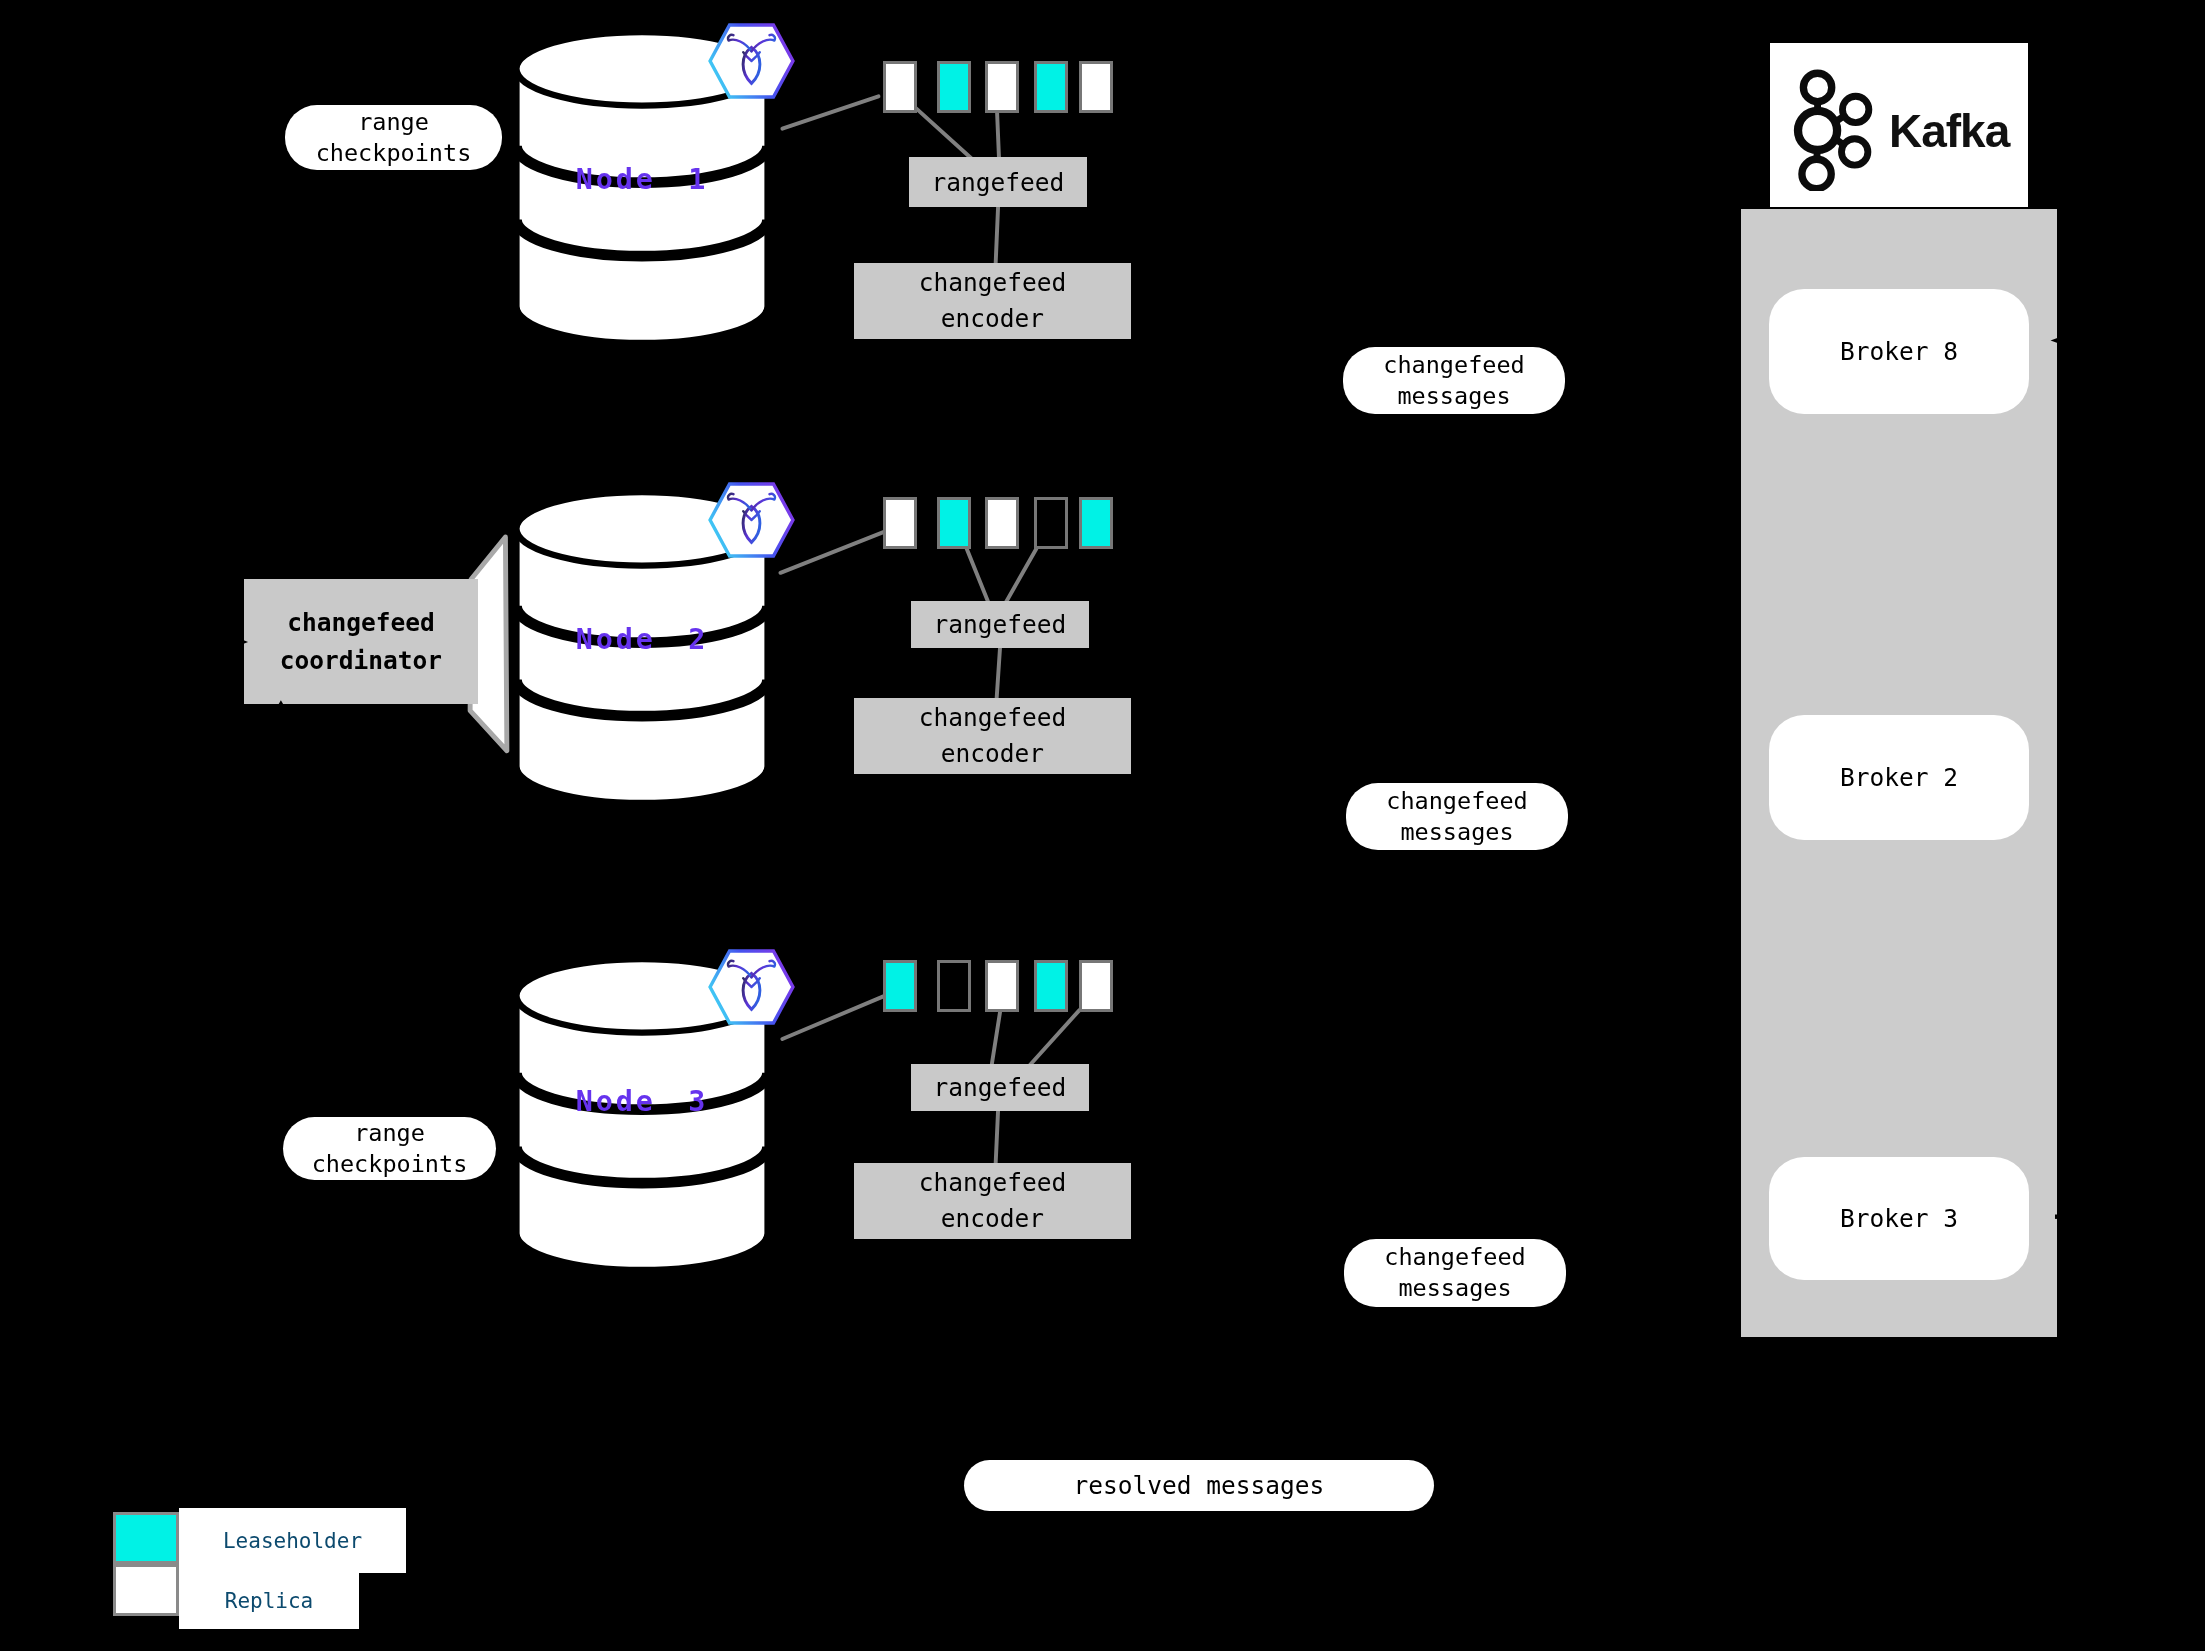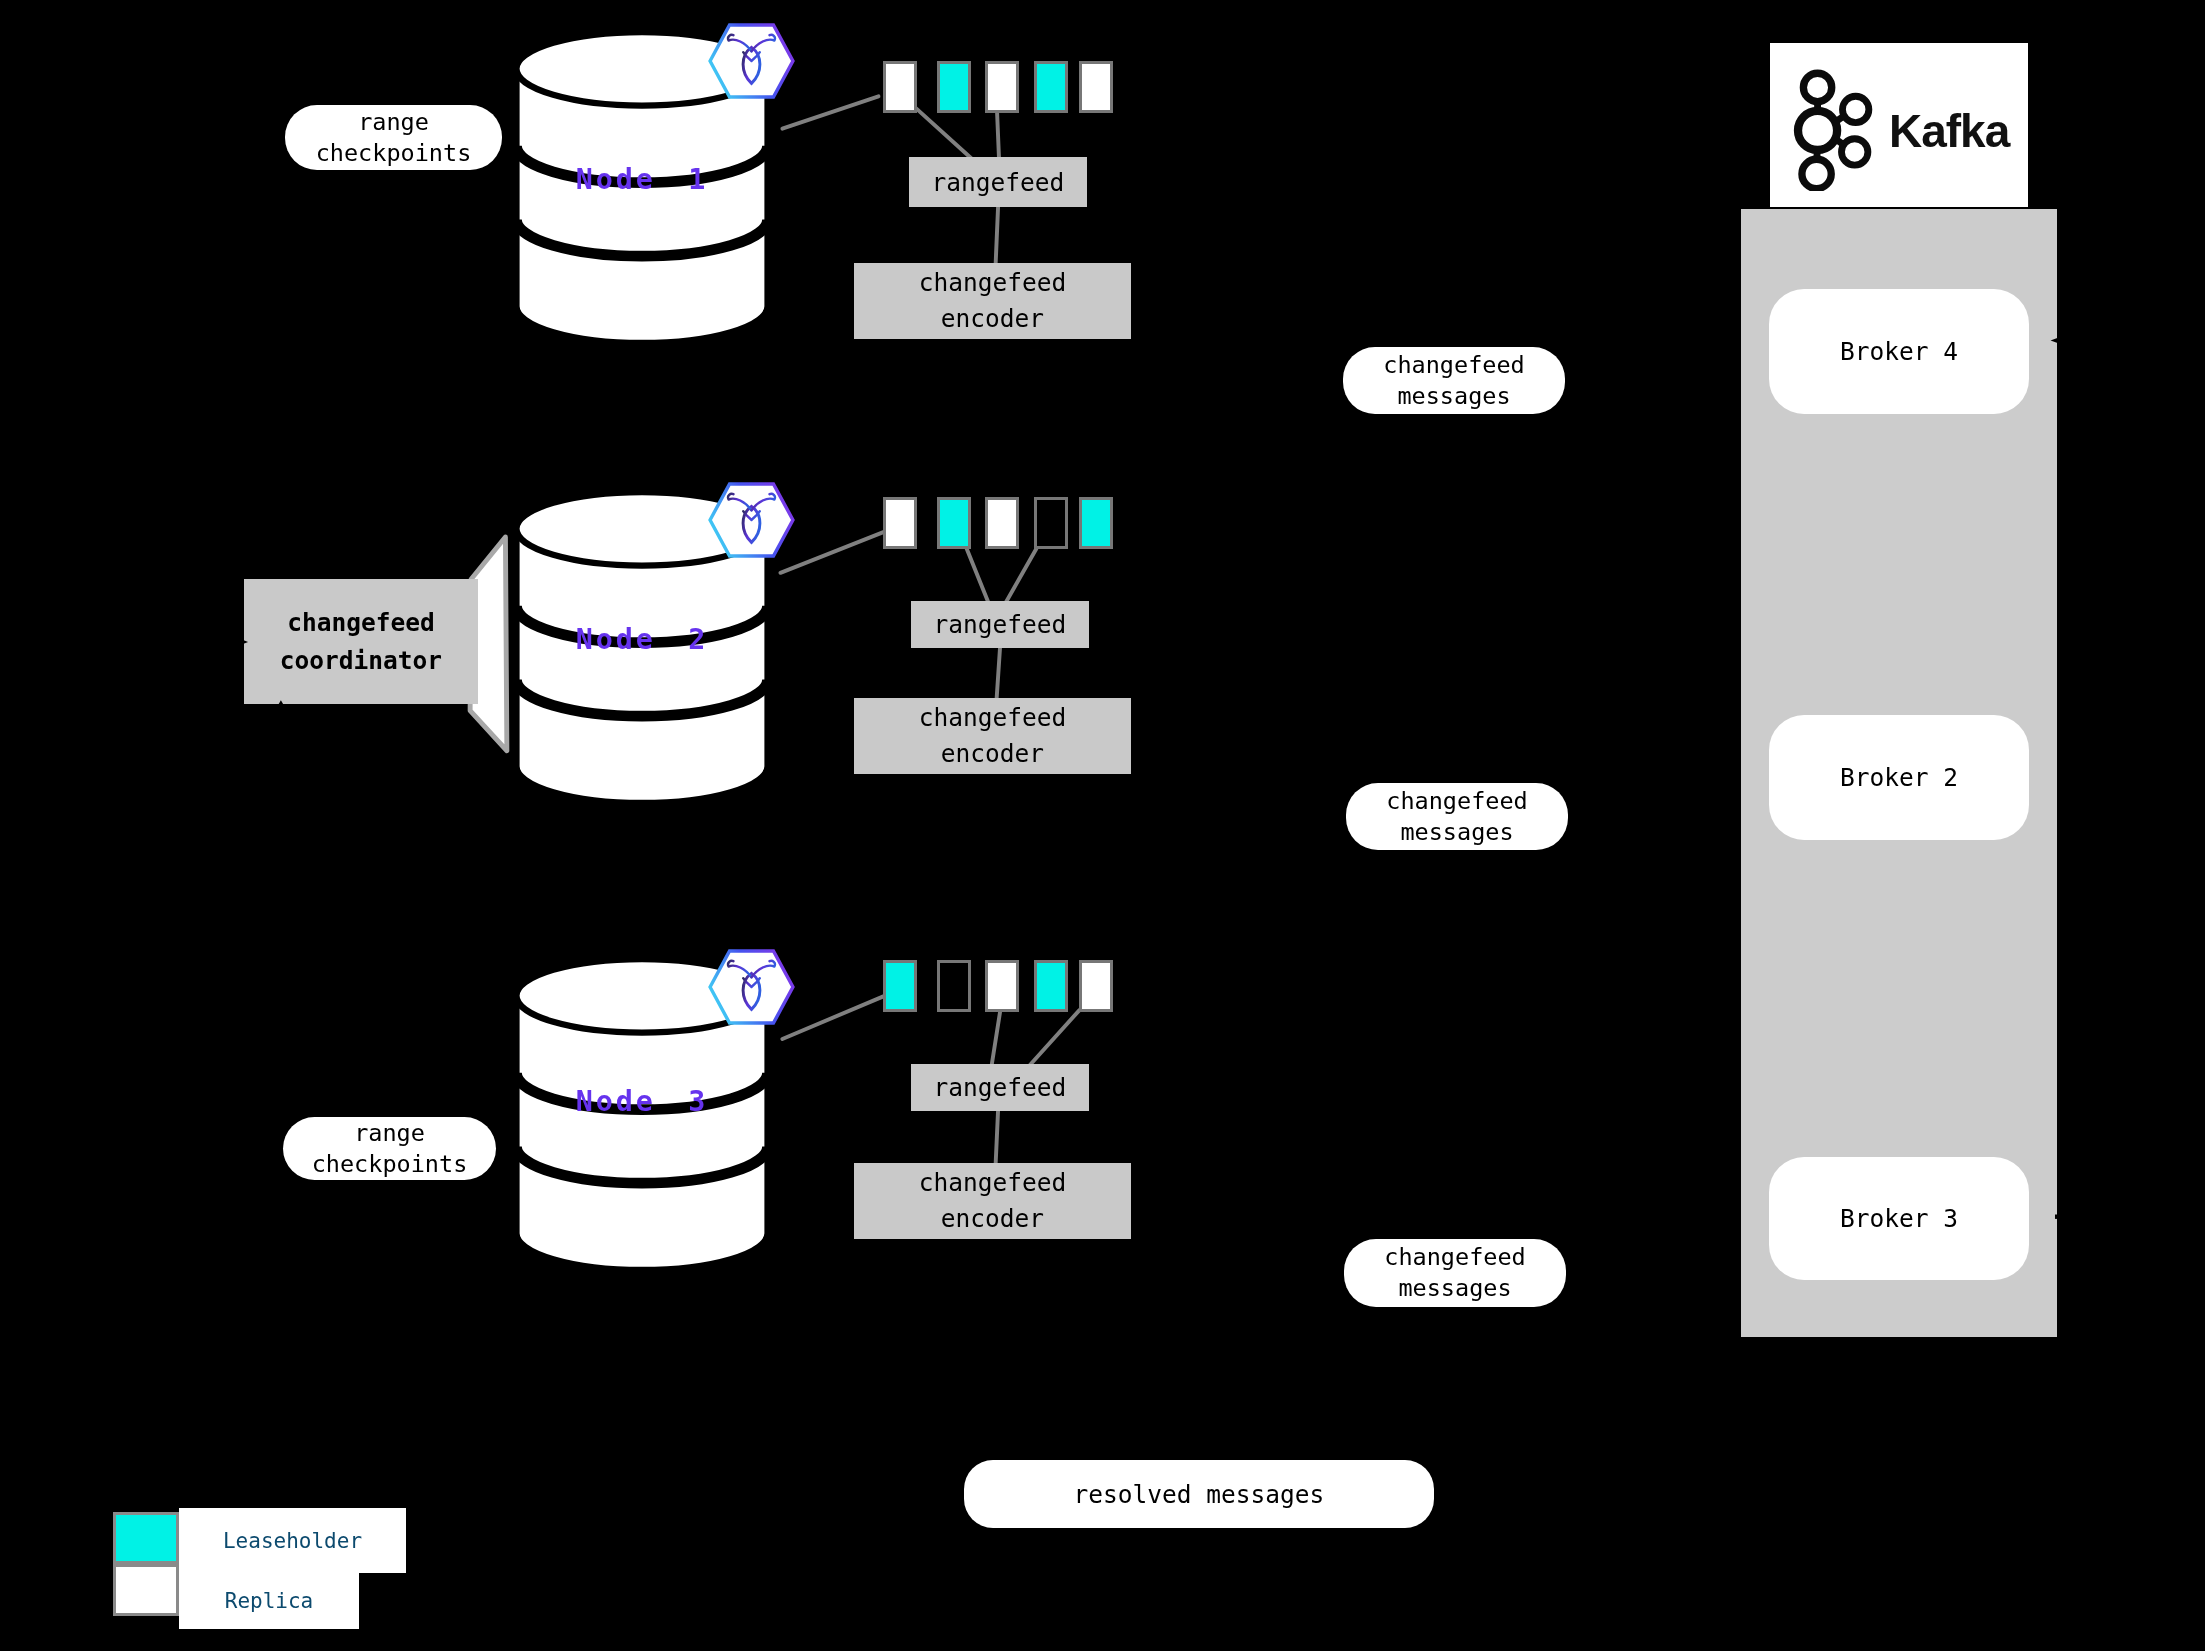--- a/index.html
+++ b/index.html
@@ -209,25 +209,25 @@
       <line x1="88" y1="152" x2="110" y2="168" stroke-width="14"></line>
       <circle cx="56" cy="50" r="29" stroke-width="15"></circle>
       <circle cx="56" cy="138" r="40" stroke-width="17"></circle>
       <circle cx="134" cy="95" r="27" stroke-width="14"></circle>
       <circle cx="132" cy="182" r="27" stroke-width="14"></circle>
       <circle cx="54" cy="227" r="30" stroke-width="15"></circle>
     </g>
   </svg>
   <div class="abs kafka-word" style="left:1889px;top:104px;height:54px;">Kafka</div>
 
-  <div class="abs broker" style="left:1769px;top:289px;width:260px;height:125px;">Broker 4</div>
+  <div class="abs broker" style="left:1769px;top:289px;width:260px;height:125px;">Broker 8</div>
   <div class="abs broker" style="left:1769px;top:715px;width:260px;height:125px;">Broker 2</div>
   <div class="abs broker" style="left:1769px;top:1157px;width:260px;height:123px;">Broker 3</div>
 
-  <div class="abs pill" style="left:964px;top:1460px;width:470px;height:68px;">resolved messages</div>
+  <div class="abs pill" style="left:964px;top:1460px;width:470px;height:51px;">resolved messages</div>
 
   <div class="abs swatch" style="left: 113px; top: 1512px; width: 66px; height: 52px; background: rgb(0, 242, 230);"></div>
   <div class="abs swatch" style="left: 113px; top: 1564px; width: 66px; height: 52px; background: rgb(255, 255, 255);"></div>
   <div class="abs legend-lbl" style="left:179px;top:1508px;width:227px;height:65px;">Leaseholder</div>
   <div class="abs legend-lbl" style="left:179px;top:1573px;width:180px;height:56px;">Replica</div>
 
   <svg class="layer-top" width="2205" height="1652" viewBox="0 0 4498 3369">
     <polygon points="4183,694 4224,679 4224,709" fill="#000"></polygon>
     <rect x="4192" y="2477" width="40" height="9" fill="#000"></rect>
     <polygon points="506,1309 468,1294 468,1324" fill="#000"></polygon>

